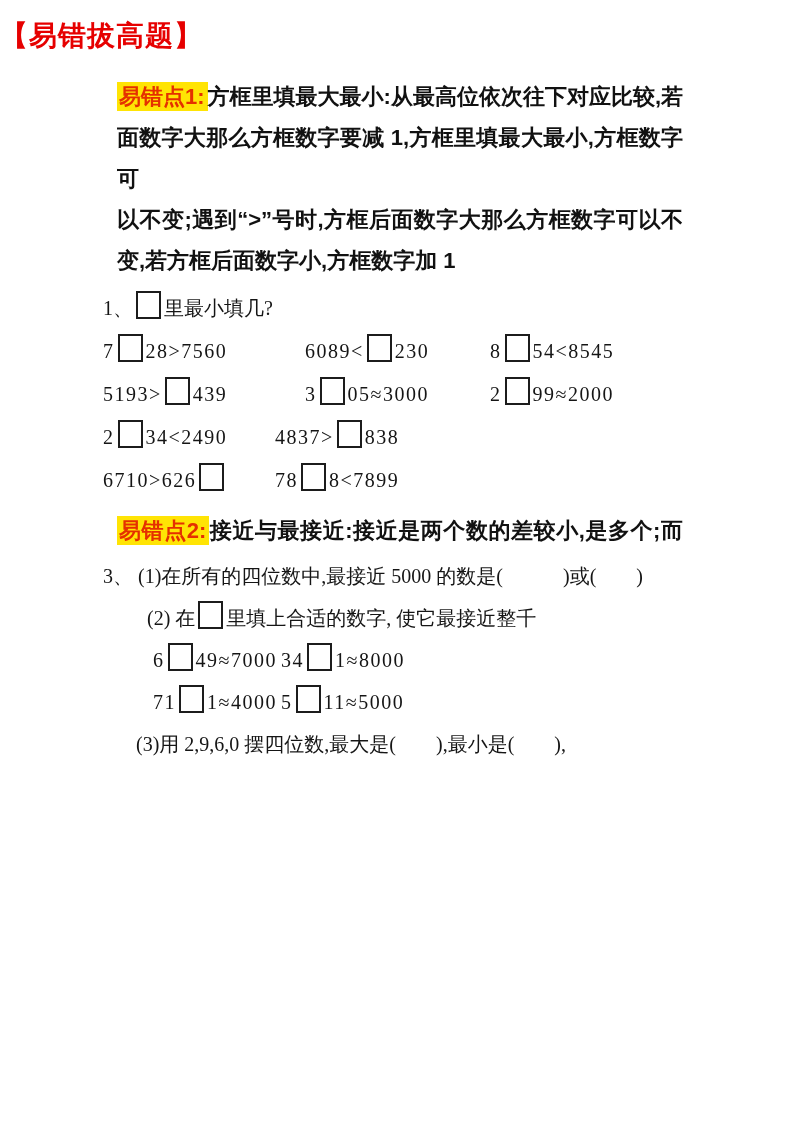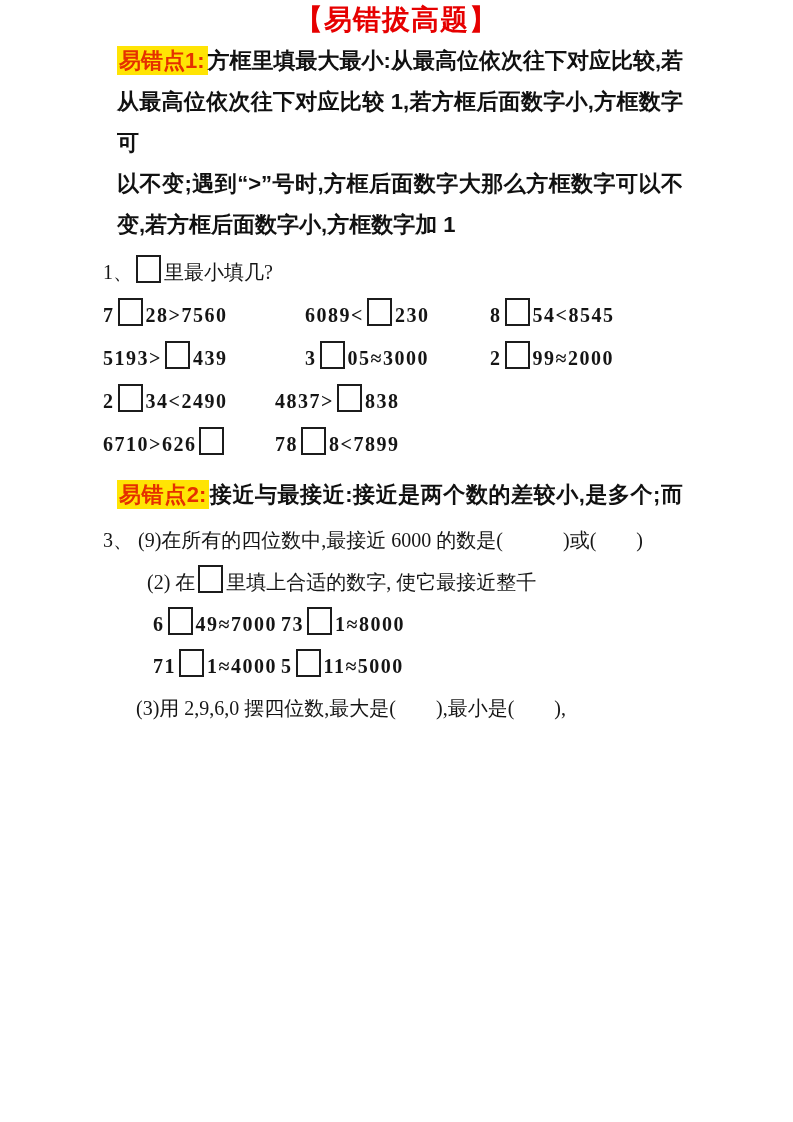--- a/index.html
+++ b/index.html
@@ -3,56 +3,56 @@
 <meta charset="utf-8">
 <style>
   html,body{margin:0;padding:0;}
   body{width:793px;height:1122px;background:#ffffff;overflow:hidden;}
   .page{position:relative;width:793px;height:1122px;background:#ffffff;color:#1a1a1a;
         font-family:"Liberation Sans","DejaVu Sans",sans-serif;}
   
   .title{padding-top:100px;text-align:center;font-size:34px;line-height:46px;
          font-weight:800;letter-spacing:0.5px;color:#111;}
   .title .tu{border-bottom:6px double #111;padding-bottom:1px;}
-  .subtitle{text-align:center;font-size:28px;line-height:40px;
+  .subtitle{margin-top:16px;text-align:left;font-size:28px;line-height:40px;
             font-weight:800;color:#e60000;letter-spacing:1px;}
   
   .tip{margin:0 0 0 117px;width:566px;font-size:22px;line-height:41px;font-weight:700;color:#111;}
-  .tip1{}
+  .tip1{margin-top:20px;}
   .tip2{margin-top:8px;}
   .tipline{text-align:justify;text-align-last:justify;}
   .tipline.last{text-align-last:auto;}
   .hl{background:#ffe404;color:#e53000;padding:2px 3px 2px 2px;}
   
   .sec{margin-left:103px;font-family:"Liberation Serif","DejaVu Serif",serif;
        font-size:20px;line-height:43px;color:#151515;}
   .q1{margin-top:6px;}
   .q2{margin-top:0;}
   .q3{margin-top:4px;line-height:42px;}
-  .eq{letter-spacing:1.5px;font-weight:bold;}
+  .eq{letter-spacing:1.5px;}
   .cell{display:inline-block;vertical-align:top;}
   .cw1{width:202px;} .cw2{width:185px;}   
   .cw3{width:172px;}                       
   .cw4{width:128px;}                       
   .ind44{margin-left:44px;} .ind50{margin-left:50px;}
   .ind33{margin-left:33px;}
   .box{display:inline-block;width:21px;height:24px;border:2px solid #1c1c1c;
        background:#fff;vertical-align:-4px;margin:0 3px;}
 </style>
 </head>
 <body>
 
 <div class="page">
 
 
   <div class="subtitle">【易错拔高题】</div>
 
   <div class="tip tip1">
     <div class="tipline"><span class="hl">易错点1:</span><span>方框里填最大最小:从最高位依次往下对应比较,若</span></div>
-    <div class="tipline">从最高位依次往下对应比较 1,若方框后面数字小,方框数字可</div>
+    <div class="tipline">面数字大那么方框数字要减 1,方框里填最大最小,方框数字可</div>
     <div class="tipline">以不变;遇到“&gt;”号时,方框后面数字大那么方框数字可以不</div>
     <div class="tipline last">变,若方框后面数字小,方框数字加 1</div>
   </div>
 
   <div class="sec q1">
     <div><span>1、</span><span class="box"></span><span>里最小填几?</span></div>
     <div class="eq">
       <span class="cell cw1"><span>7</span><span class="box"></span><span>28&gt;7560</span></span><span class="cell cw2"><span>6089&lt;</span><span class="box"></span><span>230</span></span><span class="cell"><span>8</span><span class="box"></span><span>54&lt;8545</span></span>
     </div>
     <div class="eq">
@@ -67,24 +67,24 @@
     <div class="eq">
       <span class="cell cw3"><span>6710&gt;626</span><span class="box"></span><span></span></span><span class="cell"><span>78</span><span class="box"></span><span>8&lt;7899</span></span>
     </div>
   </div>
 
   <div class="tip tip2">
     <div class="tipline"><span class="hl">易错点2:</span><span>接近与最接近:接近是两个数的差较小,是多个;而</span></div>
   </div>
 
   <div class="sec q3">
-    <div>3、 (9)在所有的四位数中,最接近 6000 的数是(　　　)或(　　)</div>
+    <div>3、 (1)在所有的四位数中,最接近 5000 的数是(　　　)或(　　)</div>
     <div class="ind44"><span>(2) 在</span><span class="box"></span><span>里填上合适的数字, 使它最接近整千</span></div>
     <div class="eq ind50">
-      <span class="cell cw4"><span>6</span><span class="box"></span><span>49≈7000</span></span><span class="cell"><span>73</span><span class="box"></span><span>1≈8000</span></span>
+      <span class="cell cw4"><span>6</span><span class="box"></span><span>49≈7000</span></span><span class="cell"><span>34</span><span class="box"></span><span>1≈8000</span></span>
     </div>
     <div class="eq ind50">
       <span class="cell cw4"><span>71</span><span class="box"></span><span>1≈4000</span></span><span class="cell"><span>5</span><span class="box"></span><span>11≈5000</span></span>
     </div>
     <div class="ind33">(3)用 2,9,6,0 摆四位数,最大是(　　),最小是(　　),</div>
 
   </div>
 
 </div>
 

